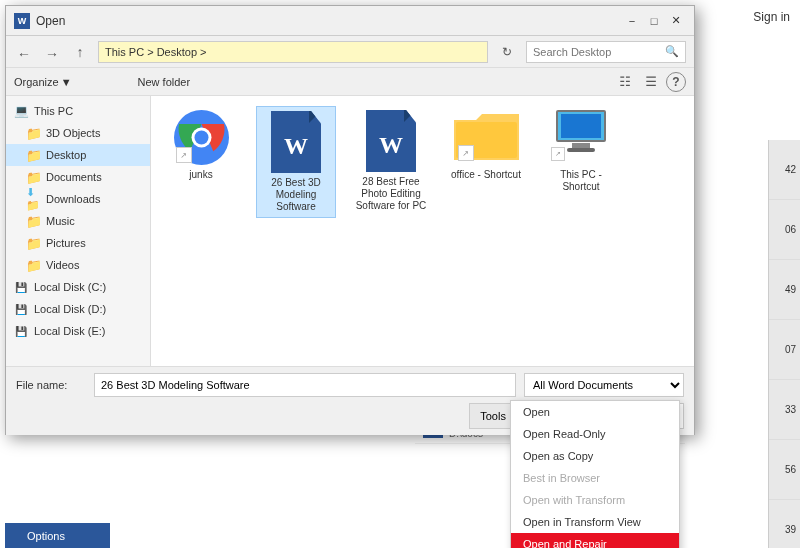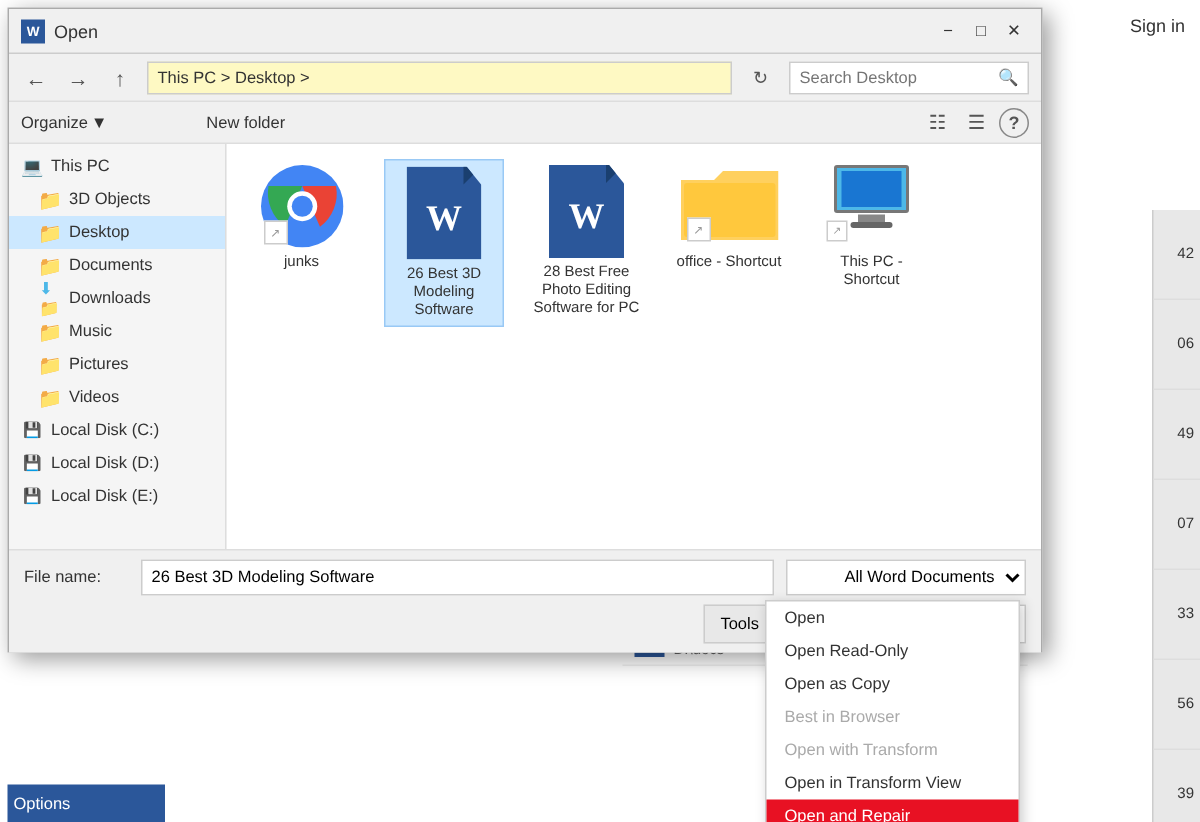--- a/index.html
+++ b/index.html
@@ -145,21 +145,21 @@
     .filename-row {
       display: flex; align-items: center; gap: 8px; margin-bottom: 6px;
     }
     .filename-label { font-size: 11px; color: #333; width: 70px; }
     .filename-input {
       flex: 1; height: 24px; border: 1px solid #ccc; font-size: 11px; padding: 0 6px;
       outline: none;
     }
     .filetype-select {
       width: 160px; height: 24px; border: 1px solid #ccc; font-size: 11px;
-      padding: 0 4px; background: white; cursor: pointer; text-align: right;
+      padding: 0 4px; background: white; cursor: pointer;
     }
     .action-row {
       display: flex; align-items: center; justify-content: flex-end; gap: 6px;
     }
     .tools-btn {
       height: 26px; padding: 0 10px; background: #e8e8e8; border: 1px solid #ccc;
       font-size: 11px; cursor: pointer; display: flex; align-items: center; gap: 3px;
     }
 
     
@@ -188,21 +188,21 @@
     }
     .context-item {
       padding: 5px 12px; font-size: 11px; color: #333; cursor: pointer;
     }
     .context-item.disabled { color: #aaa; cursor: default; }
     .context-item.highlighted { background: #e81123; color: white; }
 
     
     .options-bar {
       position: absolute; bottom: 0; left: 5px; width: 105px; height: 25px;
-      background: #2b579a; display: flex; align-items: center; padding: 0 4px;
+      background: #2b579a; display: flex; align-items: center; padding: 0 22px;
     }
     .options-text { color: white; font-size: 11px; }
   </style>
 </head>
 <body>
 
 <div class="bg-word-content">
   <div class="bg-signin">Sign in</div>
 
   <div class="bg-list">

